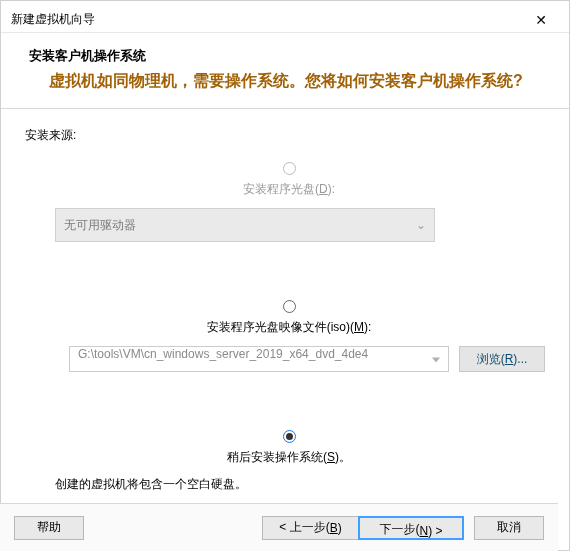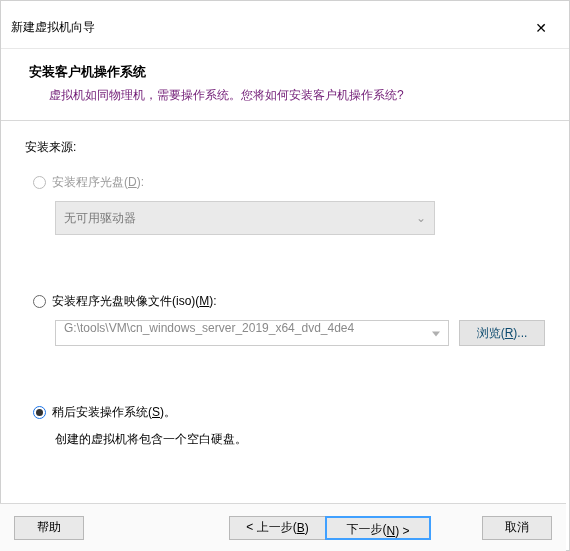--- a/index.html
+++ b/index.html
@@ -6,48 +6,48 @@
 body {
   font-family: "Microsoft YaHei", "Segoe UI", sans-serif;
   font-size: 12px;
   background: #fff;
   width: 570px;
   height: 551px;
   overflow: hidden;
   border: 1px solid #d0d0d0;
 }
 .titlebar {
-  height: 48px;
+  height: 32px;
   display: flex;
   align-items: center;
   padding: 6px 8px 0 10px;
   background: #fff;
   border-bottom: 1px solid #e8e8e8;
 }
 .titlebar .title { flex: 1; font-size: 12px; color: #000; }
 .titlebar .close {
   width: 40px; height: 28px;
   display: flex; align-items: center; justify-content: center;
   font-size: 14px; color: #000; cursor: pointer;
 }
 .header {
   padding: 14px 28px 16px 28px;
   border-bottom: 1px solid #d8d8d8;
   background: #fff;
 }
 .header .heading { font-weight: bold; font-size: 13px; color: #000; margin-bottom: 6px; }
-.header .subheading { font-size: 12px; color: #701a75; padding-left: 20px; }
+.header .subheading { font-size: 16px; color: #a16207; padding-left: 20px; font-weight: bold; }
 .content {
   padding: 18px 24px 10px 24px;
   color: #000;
 }
 .source-label { font-size: 12px; margin-bottom: 18px; }
 .option-group { margin-bottom: 58px; margin-left: 8px; }
 .option-group.last { margin-bottom: 10px; }
-.radio-row { display: flex; align-items: center; gap: 6px; margin-bottom: 10px; }
+.radio-row { display: flex; align-items: center; gap: 6px; margin-bottom: 10px; flex-direction: column; }
 .radio {
   width: 13px; height: 13px; border-radius: 50%;
   border: 1px solid #666; background: #fff; position: relative;
   flex-shrink: 0;
 }
 .radio.disabled { border-color: #bbb; }
 .radio.selected { border-color: #1a73e8; }
 .radio.selected::after {
   content: ""; position: absolute; top: 2px; left: 2px;
   width: 7px; height: 7px; border-radius: 50%; background: #333;
@@ -66,40 +66,40 @@
 .combo .chev {
   position: absolute; right: 8px; top: 50%; transform: translateY(-50%);
   color: #a0a0a0;
 }
 .iso-row { display: flex; gap: 10px; align-items: center; }
 .iso-input {
   flex: 1; height: 26px; border: 1px solid #ccc;
   padding: 0 24px 0 8px; font-size: 12px; color: #8a8a8a;
   background: #fff; overflow: hidden; text-overflow: ellipsis; white-space: nowrap;
   position: relative;
+  margin-left: 14px;
 }
 .iso-input::after {
   content: ""; position: absolute; right: 8px; top: 50%;
   transform: translateY(-30%);
   border-left: 4px solid transparent;
   border-right: 4px solid transparent;
   border-top: 5px solid #b0b0b0;
 }
 .browse-btn {
   width: 86px; height: 26px; background: #e5e5e5;
   border: 1px solid #c8c8c8; color: #0c4a6e; font-size: 12px;
   display: flex; align-items: center; justify-content: center;
 }
 .hint { margin-left: 22px; margin-top: 10px; font-size: 12px; color: #000; }
 .footer {
-  position: absolute; bottom: 0; left: 0; right: 4px;
+  position: absolute; bottom: 0; left: 0; right: 12px;
   height: 48px; border-top: 1px solid #d8d8d8;
   display: flex; align-items: center; padding: 0 14px;
   background: #fafafa;
-  gap: 41px;
 }
 .footer .btn {
   height: 24px; padding: 0 14px; font-size: 12px;
   background: #e9e9e9; border: 1px solid #b8b8b8;
   display: flex; align-items: center; justify-content: center;
   min-width: 70px; cursor: pointer;
 }
 .footer .btn.primary { border: 2px solid #40a0ff; background: #e9e9e9; align-items: flex-end; }
 .footer .spacer { flex: 1; }
 .footer .btn-group { display: flex; }

